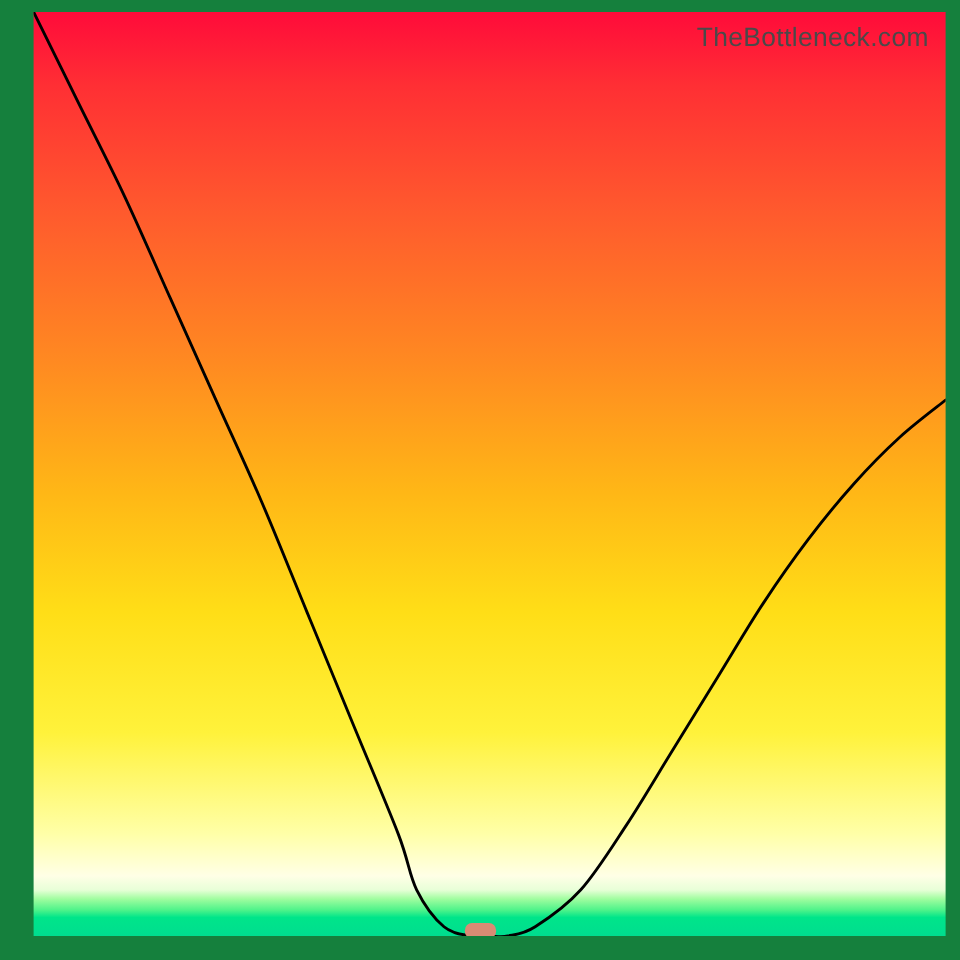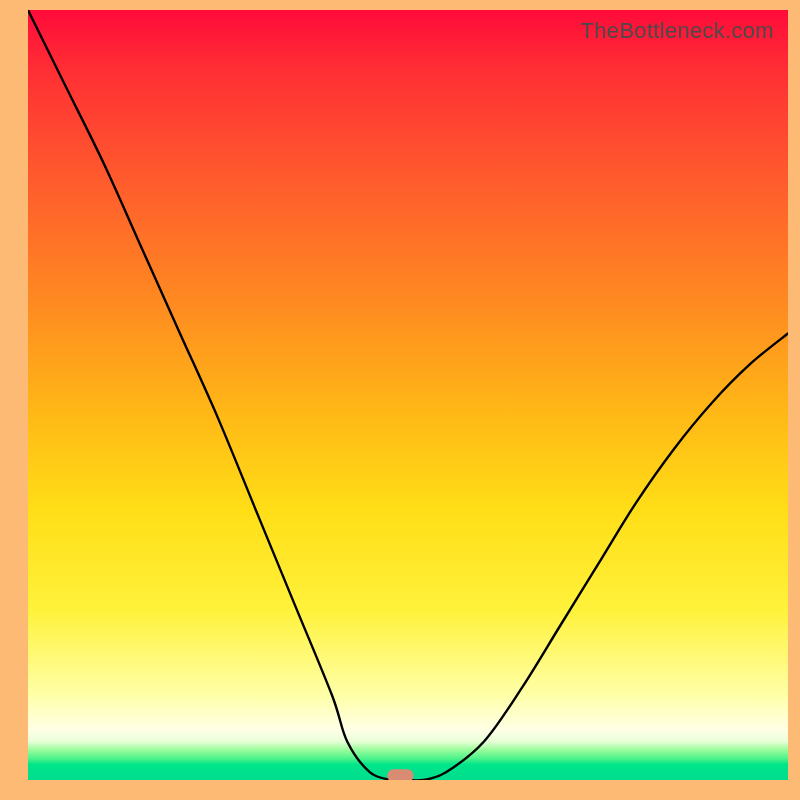--- a/index.html
+++ b/index.html
@@ -8,21 +8,21 @@
     width: 800px;
     height: 800px;
     background: #000;
     font-family: Arial, Helvetica, sans-serif;
     overflow: hidden;
   }
   .frame {
     position: relative;
     width: 800px;
     height: 800px;
-    background: #fdba74;
+    background: #15803d;
   }
   .plot {
     position: absolute;
     left: 28px;
     top: 10px;
     width: 760px;
     height: 770px;
     
     background: linear-gradient(
       to bottom,

